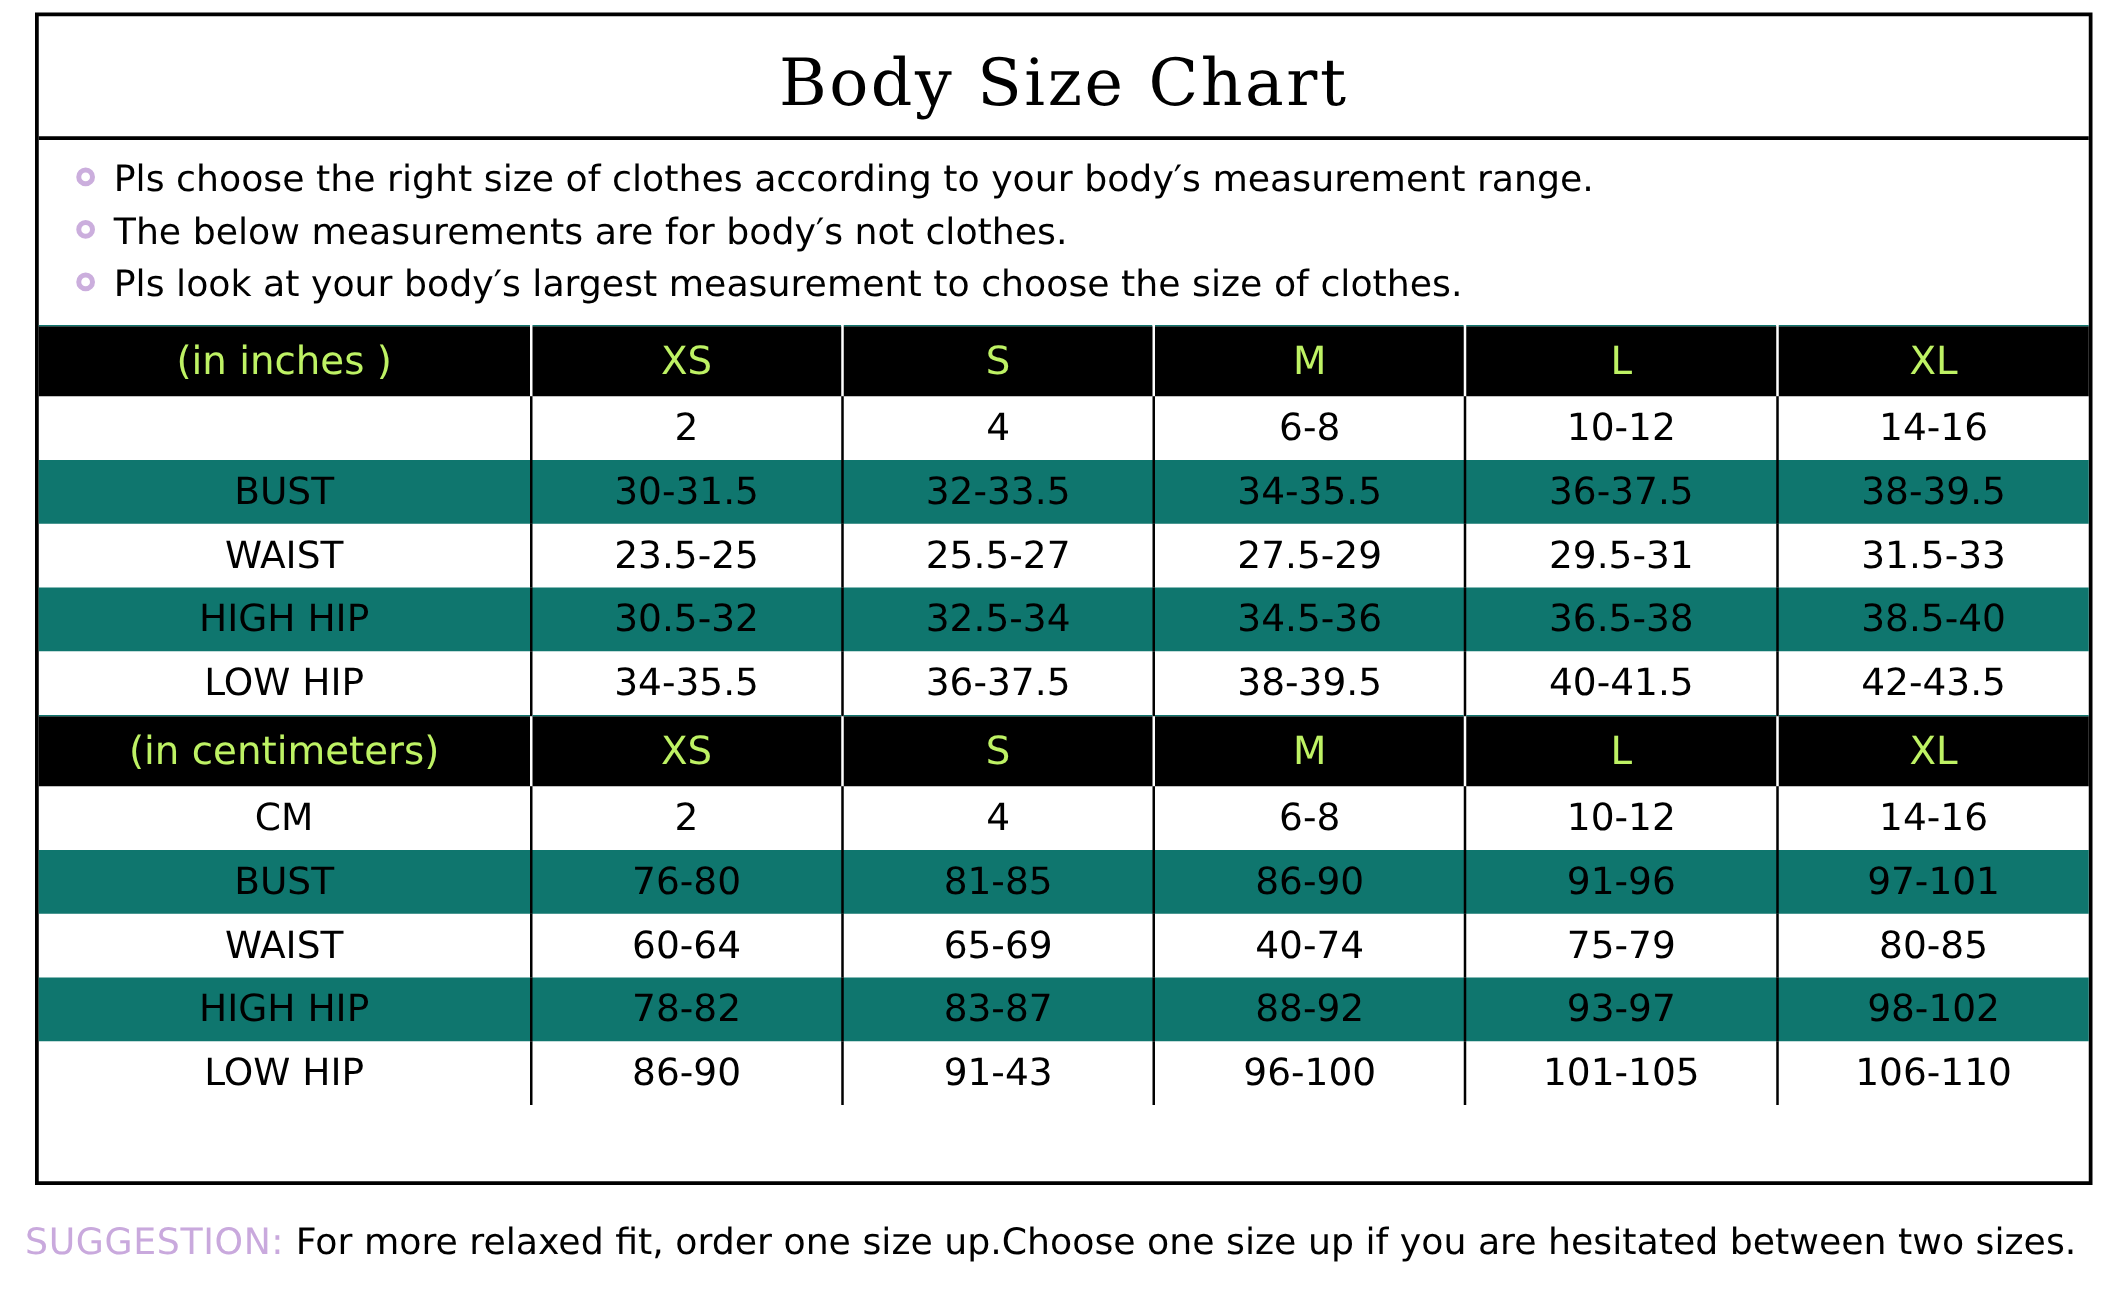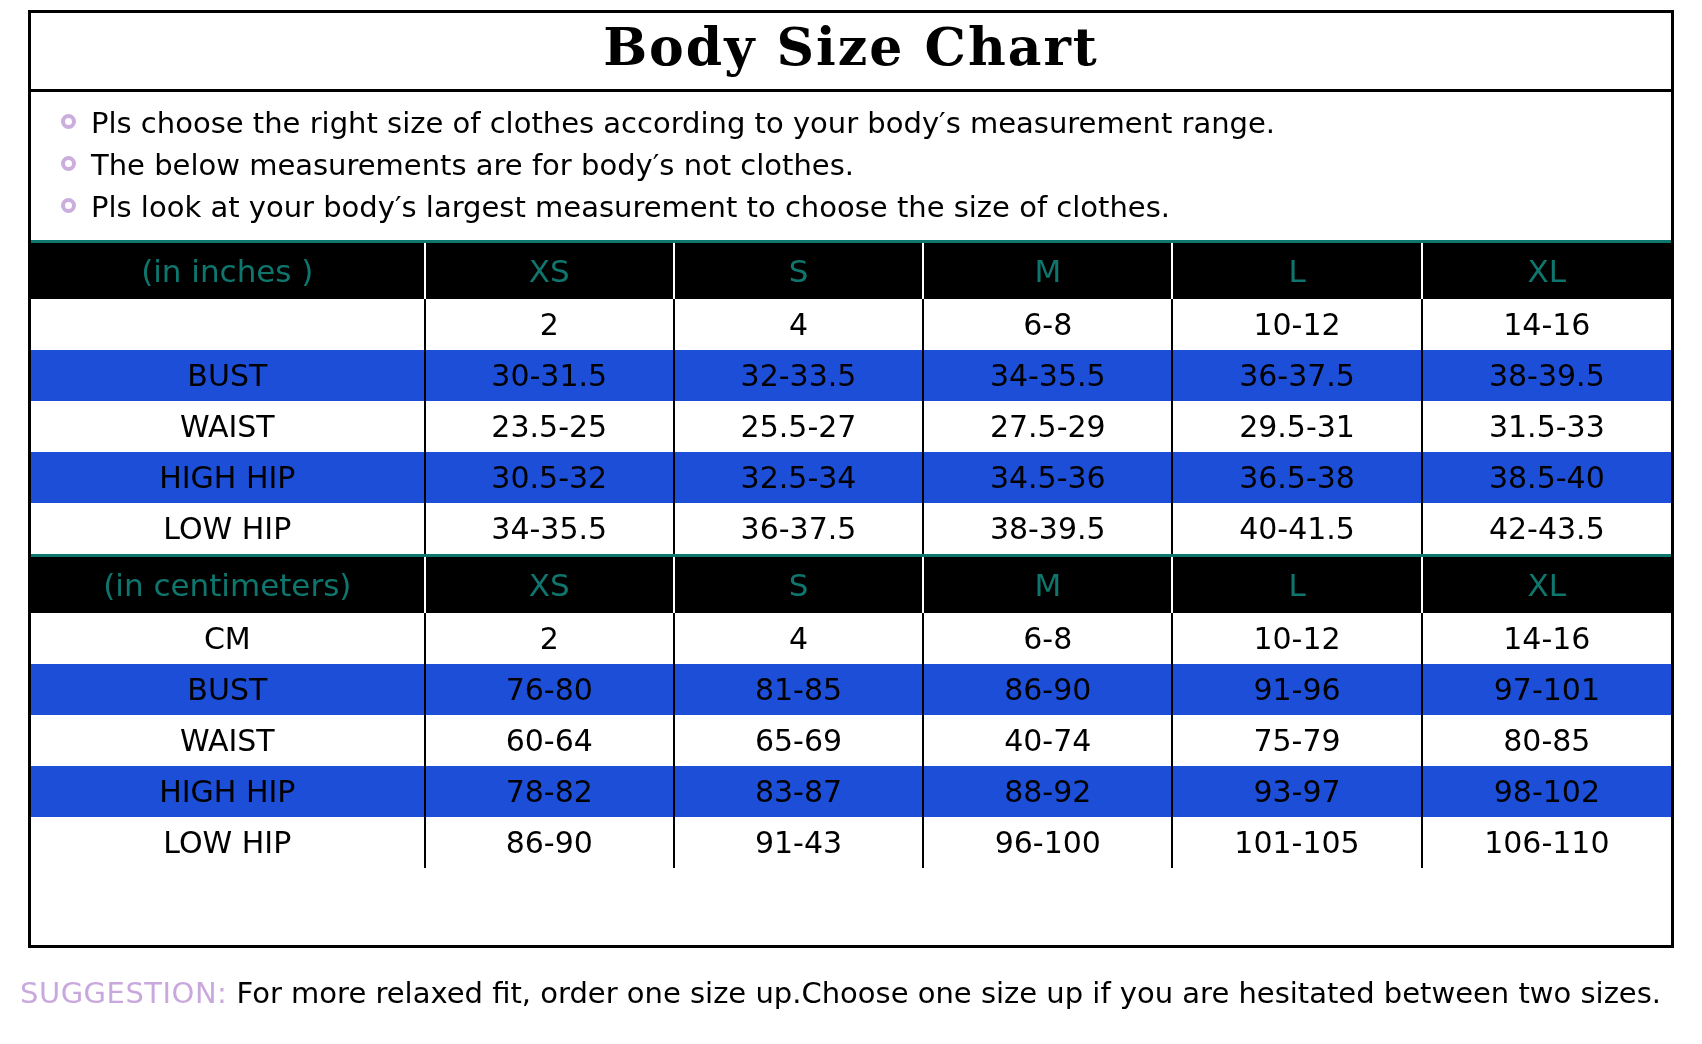--- a/index.html
+++ b/index.html
@@ -27,22 +27,22 @@
     width: 1646px;
     height: 938px;
     border: 3px solid #000000;
     box-sizing: border-box;
     background: #ffffff;
   }
   .chart-title {
     text-align: center;
     font-size: 52px;
     letter-spacing: 2px;
-    padding: 3px 0 12px 0;
-    font-weight: 700;
+    padding: 24px 0 12px 0;
+    font-weight: 400;
     font-family: "DejaVu Serif", "Liberation Serif", serif;
   }
   .notes {
     border-top: 3px solid #000000;
     padding: 10px 0 12px 22px;
   }
   .note-row {
     display: flex;
     align-items: flex-start;
     font-size: 29px;
@@ -79,31 +79,31 @@
     border-left: 2px solid #000000;
     height: 51px;
     padding: 0;
     font-weight: 400;
   }
   table.size-table td.first {
     border-left: none;
   }
   tr.header-row td {
     background: #000000;
-    color: #0f766e;
+    color: #bef264;
     height: 56px;
     font-size: 31px;
     border-left: 2px solid #ffffff;
-    border-top: 3px solid #0f766e;
+    border-top: 1px solid #0f766e;
   }
   tr.header-row td.first {
     border-left: none;
   }
   tr.shaded td {
-    background: #1d4ed8;
+    background: #0f766e;
   }
   .col-label { width: 24%; }
   .col-size { width: 15.2%; }
   .suggestion {
     position: absolute;
     left: 20px;
     top: 976px;
     width: 1670px;
     font-size: 29px;
     white-space: nowrap;

